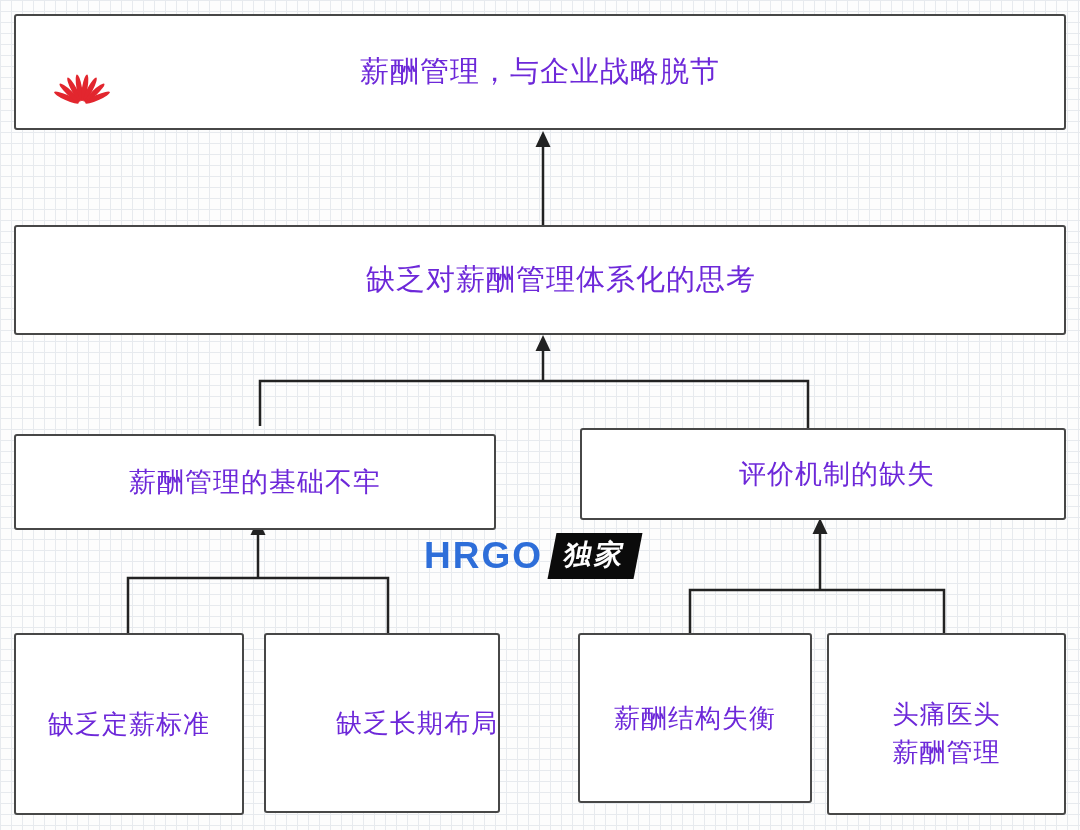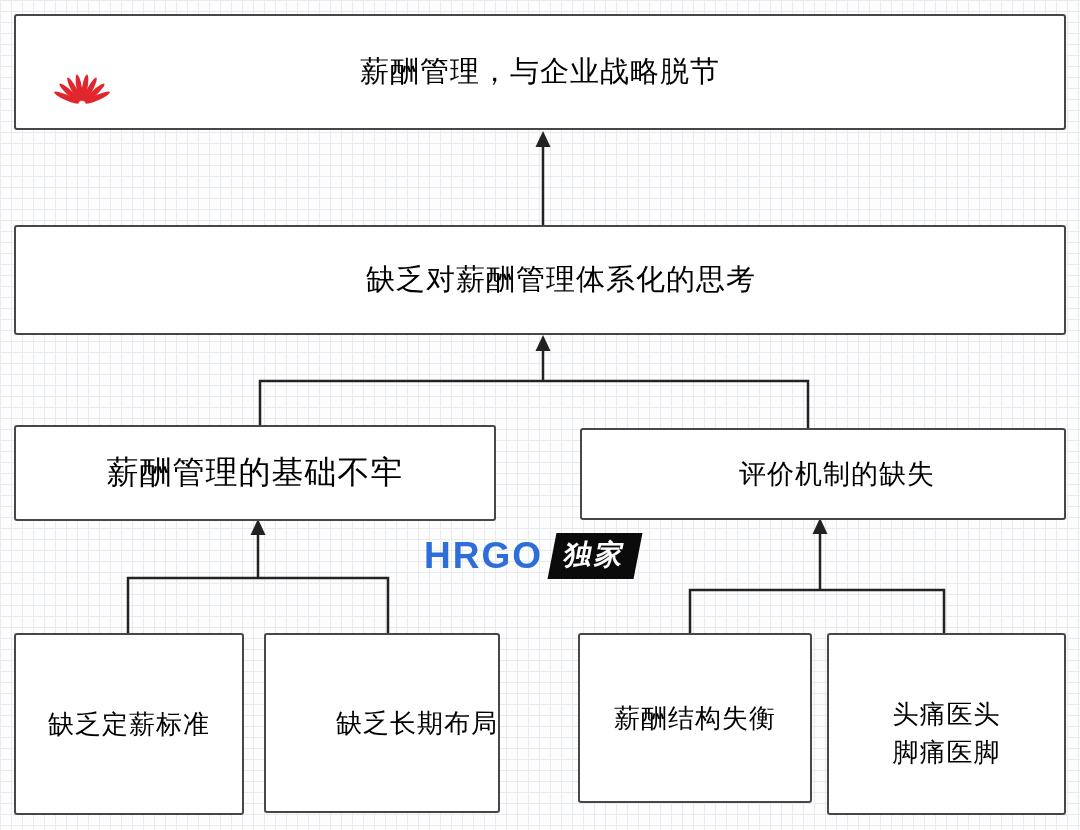--- a/index.html
+++ b/index.html
@@ -19,28 +19,28 @@
   }
   .connectors { position:absolute; left:0; top:0; z-index:1; }
   .node {
     position:absolute;
     background:#ffffff;
     border:2px solid #474747;
     border-radius:3px;
     display:flex;
     align-items:center;
     justify-content:center;
-    color:#000000;
+    color:#6d28d9;
     z-index:2;
     letter-spacing:1px;
   }
   .node .label { text-align:center; }
   .lvl1 { left:14px; top:14px;  width:1052px; height:116px; font-size:29px; }
   .lvl2 { left:14px; top:225px; width:1052px; height:110px; font-size:29px;padding-left:42px; }
-  .branch-left  { left:14px;  top:425px; width:482px; height:96px; font-size:32px; }
+  .branch-left  { left:14px;  top:434px; width:482px; height:96px; font-size:27px; }
   .branch-right { left:580px; top:428px; width:486px; height:92px; font-size:27px;padding-left:28px; }
   .leaf1 { left:14px;  top:633px; width:230px; height:182px; font-size:26px; }
   .leaf2 { left:264px; top:633px; width:236px; height:180px; font-size:26px;justify-content:flex-end; }
   .leaf3 { left:578px; top:633px; width:234px; height:170px; font-size:26px; }
   .leaf4 { left:827px; top:633px; width:239px; height:182px; font-size:26px; }
   .two-line { display:flex; flex-direction:column; line-height:1.45; text-align:center;margin-top:20px; }
   .huawei-logo {
     position:absolute;
     left:36px; top:46px;
     width:60px; height:50px;
@@ -125,21 +125,21 @@
   </div>
   <div class="node leaf2">
     <span class="label">缺乏长期布局</span>
   </div>
   <div class="node leaf3">
     <span class="label">薪酬结构失衡</span>
   </div>
   <div class="node leaf4">
     <span class="label two-line">
       <span>头痛医头</span>
-      <span>脚痛医脚</span>
+      <span>薪酬管理</span>
     </span>
   </div>
 
   <div class="watermark">
     <span class="hrgo-text">HRGO</span>
     <span class="dujia-badge">独家</span>
   </div>
 
 </div>
 

